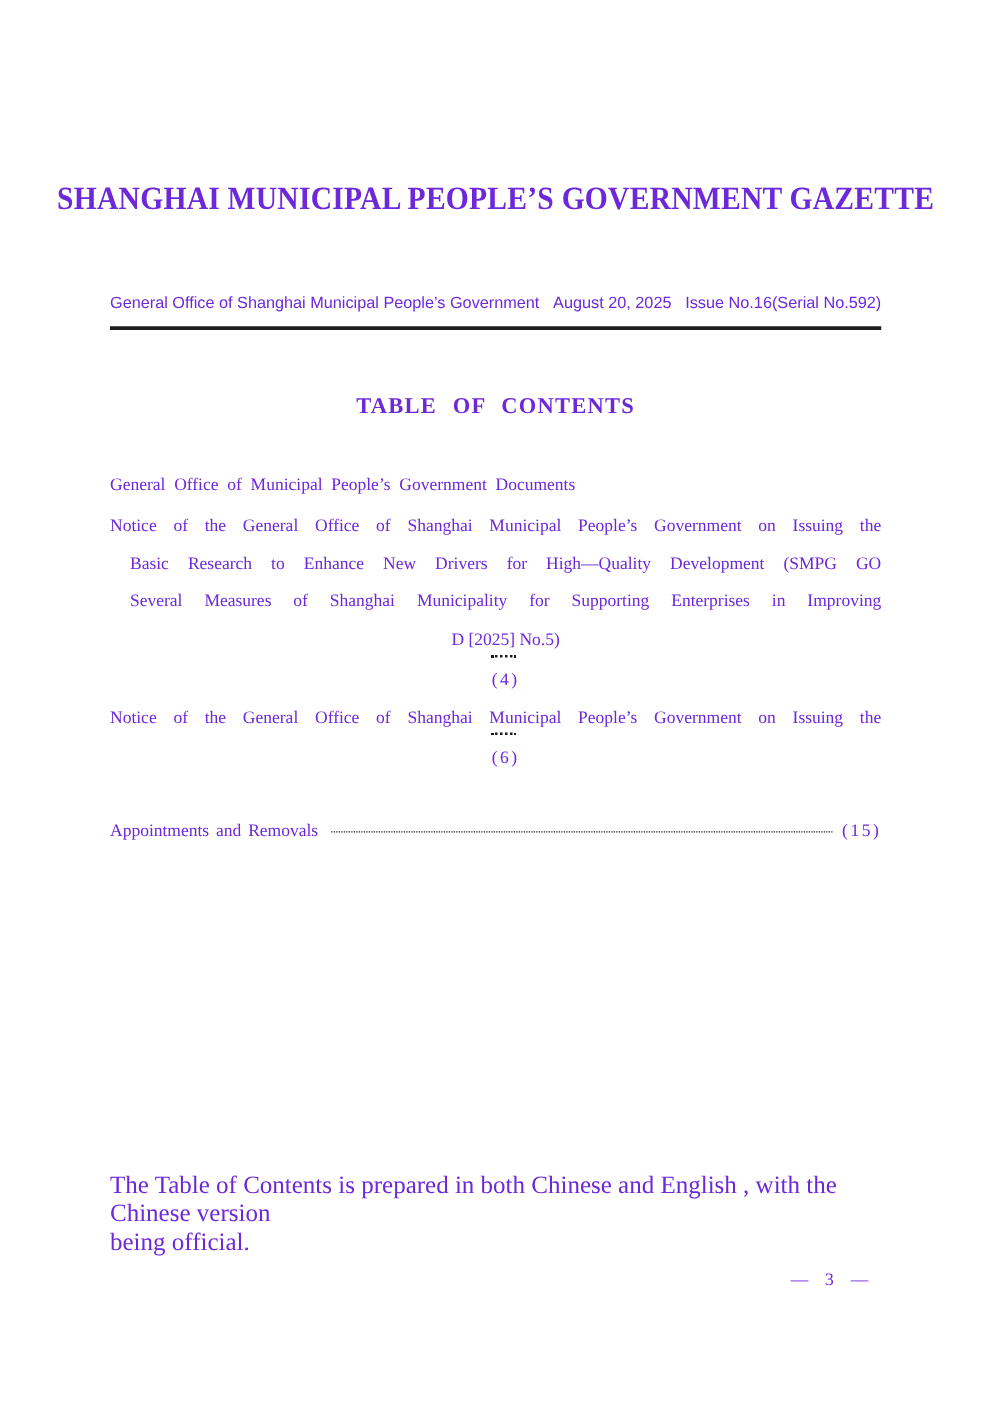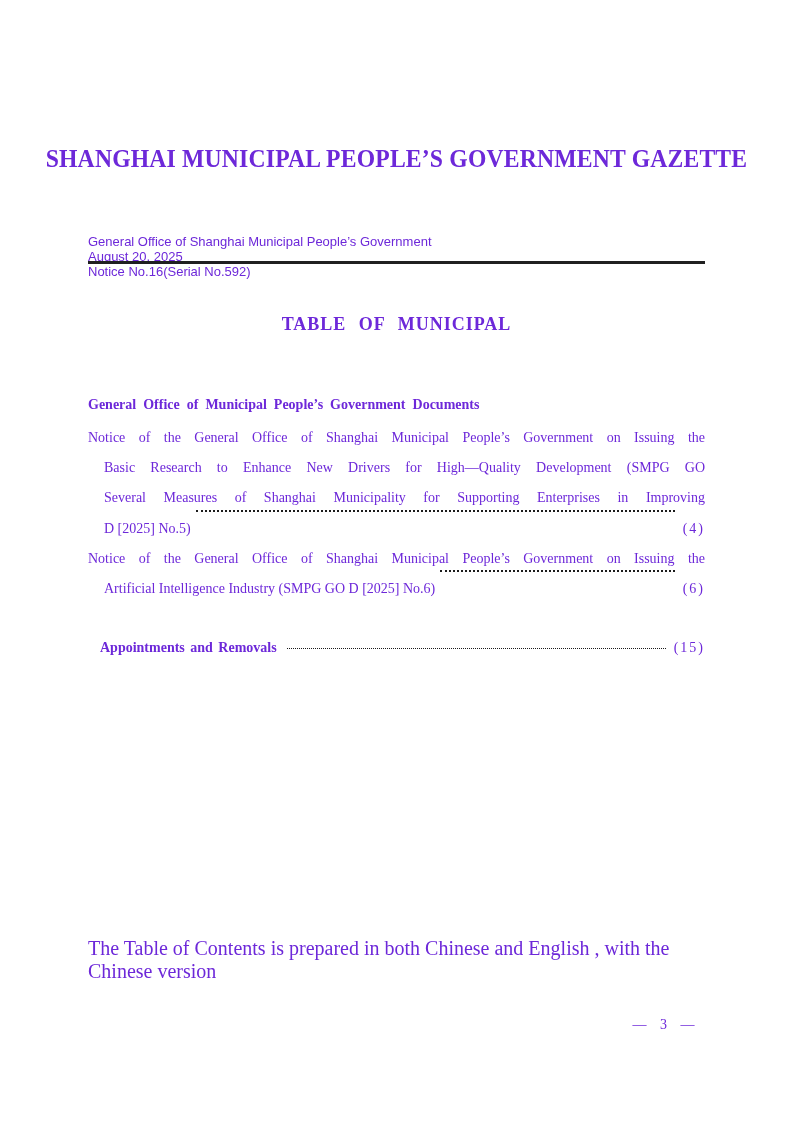--- a/index.html
+++ b/index.html
@@ -27,25 +27,24 @@
     transform-origin: center;
     letter-spacing: 0.2px;
   }
   .masthead-row {
     position: absolute;
     top: 234px;
     left: 88px;
     width: 617px;
     display: flex;
     justify-content: space-between;
-    align-items: flex-start;
+    align-items: flex-end;
     font-family: "Liberation Sans", "DejaVu Sans", sans-serif;
     font-size: 13px;
     white-space: nowrap;
-    flex-direction: column;
   }
   .rule {
     position: absolute;
     top: 261px;
     left: 88px;
     width: 617px;
     height: 3px;
     background: #202020;
   }
 
@@ -62,37 +61,37 @@
     word-spacing: 7px;
   }
   .toc-body {
     position: absolute;
     top: 379px;
     left: 88px;
     width: 617px;
     font-size: 14px;
   }
   .section-heading {
-    font-weight: bold;
+    font-weight: normal;
     word-spacing: 3.5px;
     line-height: 20px;
     margin-bottom: 8px;
-    margin-top: 16px;
   }
   .toc-line {
     line-height: 30.2px;
     text-align: justify;
     text-align-last: justify;
   }
   .toc-line.cont { padding-left: 16px; }
   .leader-row {
     display: flex;
-    align-items: flex-start;
+    align-items: center;
     line-height: 30.2px;
     padding-left: 16px;
+    flex-direction: column;
   }
   .leader-row .tail { white-space: nowrap; }
   .dots {
     flex: 1;
     border-bottom: 2px dotted #1c1c1c;
     position: relative;
     top: -4px;
     margin: 0 8px 0 5px;
     min-width: 20px;
   }
@@ -100,24 +99,23 @@
     white-space: nowrap;
     letter-spacing: 2px;
   }
   .appointments-row {
     display: flex;
     align-items: baseline;
     line-height: 30px;
     margin-top: 29px;
   }
   .appointments-row .heading {
-    font-weight: bold;
+    font-weight: normal;
     word-spacing: 2px;
     white-space: nowrap;
-    margin-left: 12px;
   }
   .dots-fine {
     flex: 1;
     border-bottom: 1.5px dotted #1c1c1c;
     position: relative;
     top: -3px;
     margin: 0 8px 0 10px;
   }
 
   
@@ -141,58 +139,58 @@
 </head>
 <body>
 
 <div class="page">
 
   <div class="gazette-title">SHANGHAI MUNICIPAL PEOPLE’S GOVERNMENT GAZETTE</div>
 
   <div class="masthead-row">
     <span>General Office of Shanghai Municipal People’s Government</span>
     <span>August 20, 2025</span>
-    <span>Notice No.16(Serial No.592)</span>
+    <span>Issue No.16(Serial No.592)</span>
   </div>
 
   <div class="rule"></div>
 
-  <div class="toc-title">TABLE OF MUNICIPAL</div>
+  <div class="toc-title">TABLE OF CONTENTS</div>
 
   <div class="toc-body">
 
     <div class="section-heading">General Office of Municipal People’s Government Documents</div>
 
     <div class="toc-entry">
       <div class="toc-line">Notice of the General Office of Shanghai Municipal People’s Government on Issuing the</div>
       <div class="toc-line cont">Basic Research to Enhance New Drivers for High—Quality Development (SMPG GO</div>
       <div class="toc-line cont">Several Measures of Shanghai Municipality for Supporting Enterprises in Improving</div>
       <div class="leader-row">
         <span class="tail">D [2025] No.5)</span>
         <span class="dots"></span>
         <span class="pageref">(4)</span>
       </div>
     </div>
 
     <div class="toc-entry">
       <div class="toc-line">Notice of the General Office of Shanghai Municipal People’s Government on Issuing the</div>
       <div class="leader-row">
-        <span class="tail">Artificial Intelligence Industry (SMPG GO D [2025] No.6)</span>
         <span class="dots"></span>
         <span class="pageref">(6)</span>
       </div>
     </div>
 
     <div class="appointments-row">
       <span class="heading">Appointments and Removals</span>
       <span class="dots-fine"></span>
       <span class="pageref">(15)</span>
     </div>
 
   </div>
 
   <div class="footer-note">
     <div>The Table of Contents is prepared in both Chinese and English , with the Chinese version</div>
+    <div>being official.</div>
   </div>
 
   <div class="page-number">— 3 —</div>
 
 </div>
 
 </body></html>

